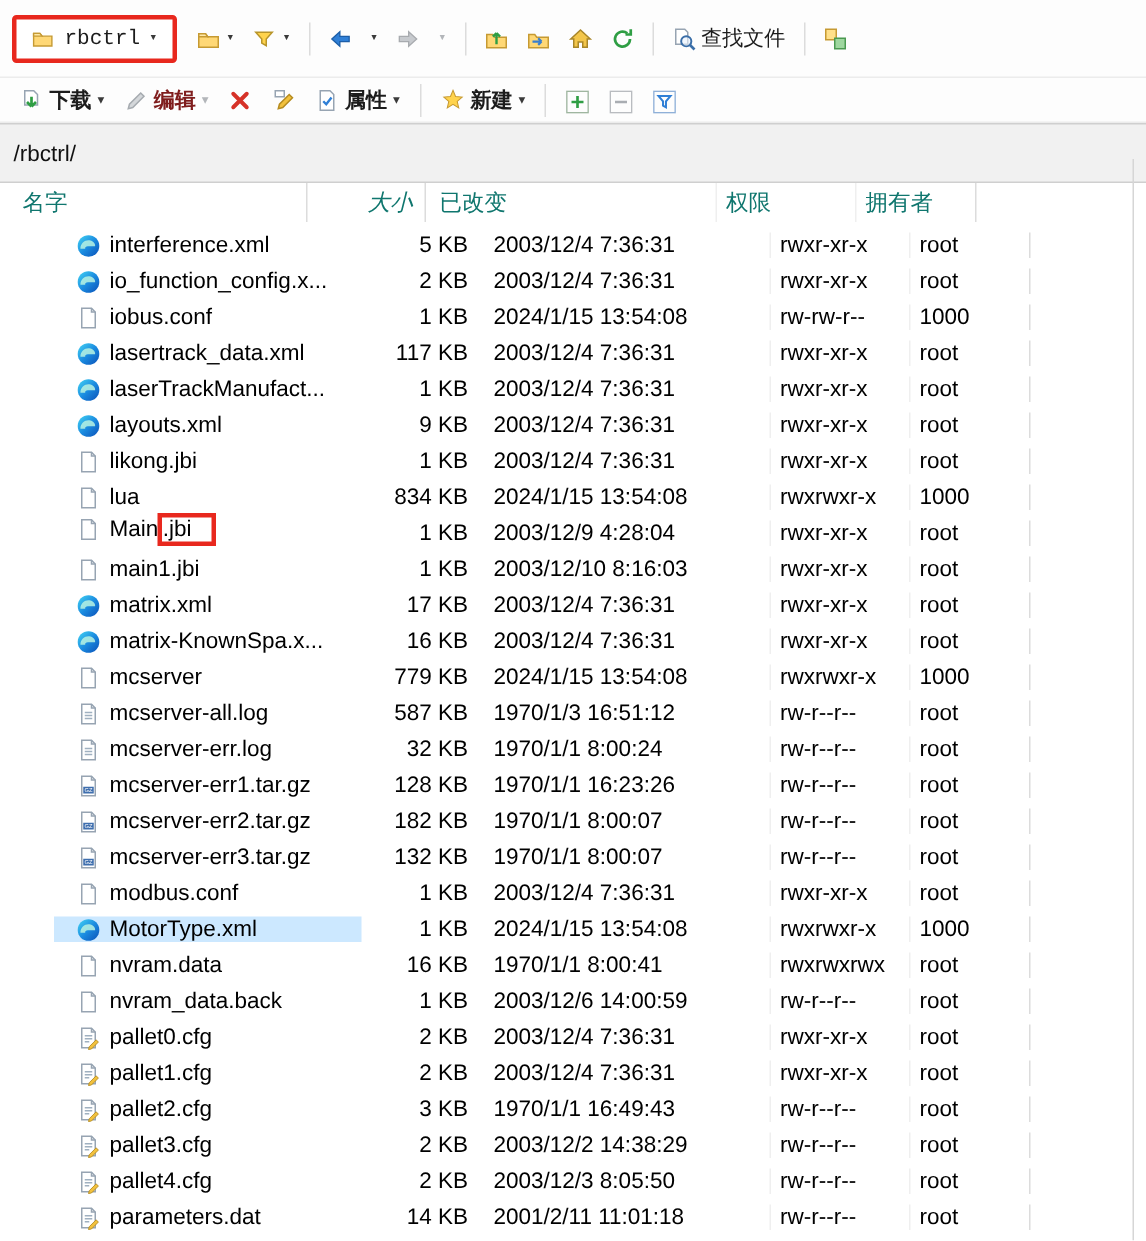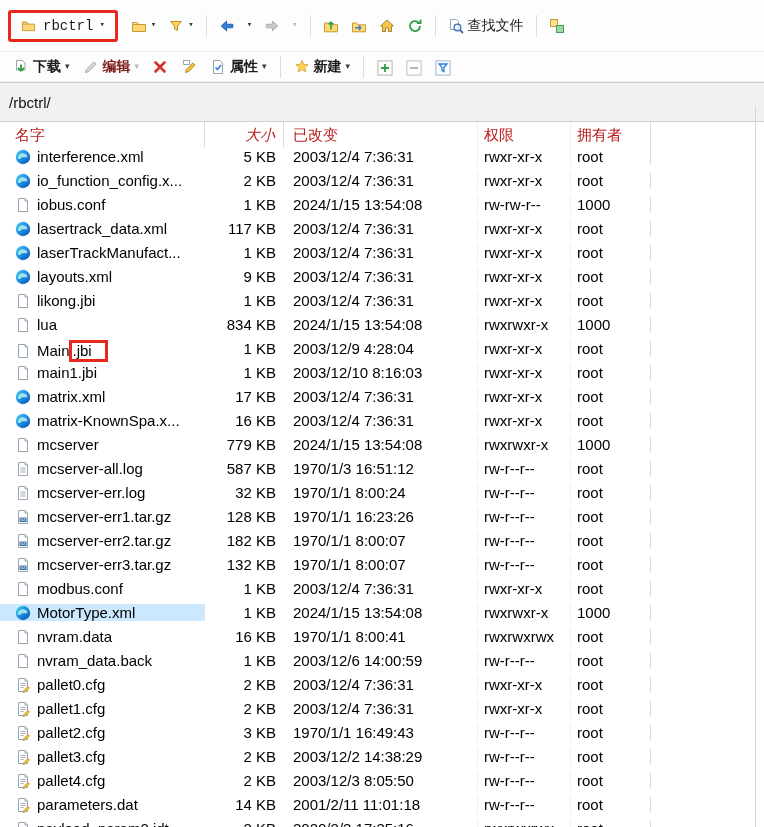--- a/index.html
+++ b/index.html
@@ -44,24 +44,24 @@
   .pathbar{
     height:40px;background:#f1f1f1;border-top:1px solid #cfcfcf;border-bottom:1px solid #cfcfcf;
     display:flex;align-items:center;padding:0 9px;font-size:15px;color:#111;
   }
 
   
   .ftable{position:relative;width:764px;}
   .header-row{display:flex;height:26px;align-items:stretch;font-size:15px;background:#fff;}
   .hcell{
     display:flex;align-items:center;padding:0 6px 0 10px;
-    border-right:1px solid #dcdcdc;color:#b91c1c;white-space:nowrap;overflow:hidden;
+    border-right:1px solid #dcdcdc;color:#0f766e;white-space:nowrap;overflow:hidden;
   }
   .hcell.c-fill{flex:1;border-right:none;}
-  .row{display:flex;height:24px;align-items:flex-start;font-size:15px;background:#fff;}
+  .row{display:flex;height:24px;align-items:flex-end;font-size:15px;background:#fff;margin-left:36px;}
   .cell{display:flex;align-items:center;white-space:nowrap;overflow:hidden;color:#000;}
   .c-name{width:205px;padding-left:15px;}
   .c-size{width:79px;justify-content:flex-end;padding-right:8px;}
   .c-changed{width:194px;padding-left:9px;border-right:1px solid #efefef;}
   .c-rights{width:93px;padding-left:6px;border-right:1px solid #efefef;}
   .c-owner{width:80px;padding-left:6px;border-right:1px solid #dcdcdc;}
   .hcell.c-size{justify-content:flex-end;padding-right:8px;font-style:italic;}
   .selected-name{background:var(--sel-blue);}
   .ficon{display:inline-flex;width:16px;height:16px;margin-right:6px;flex:none;}
   .ficon svg{display:block;}

